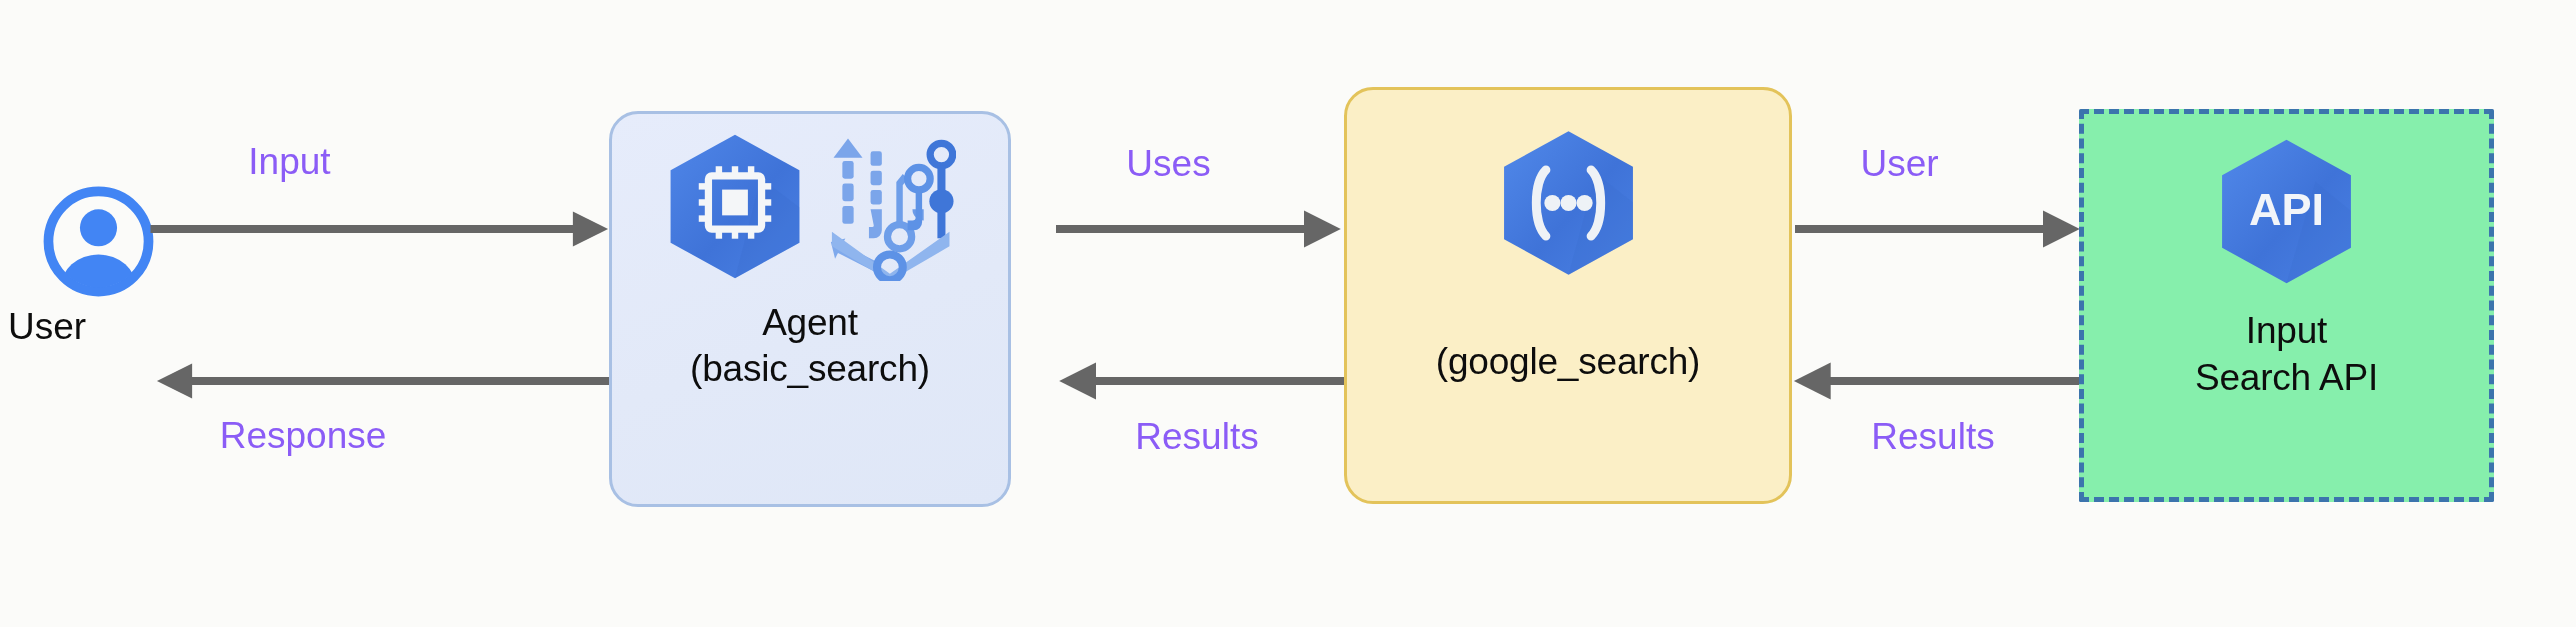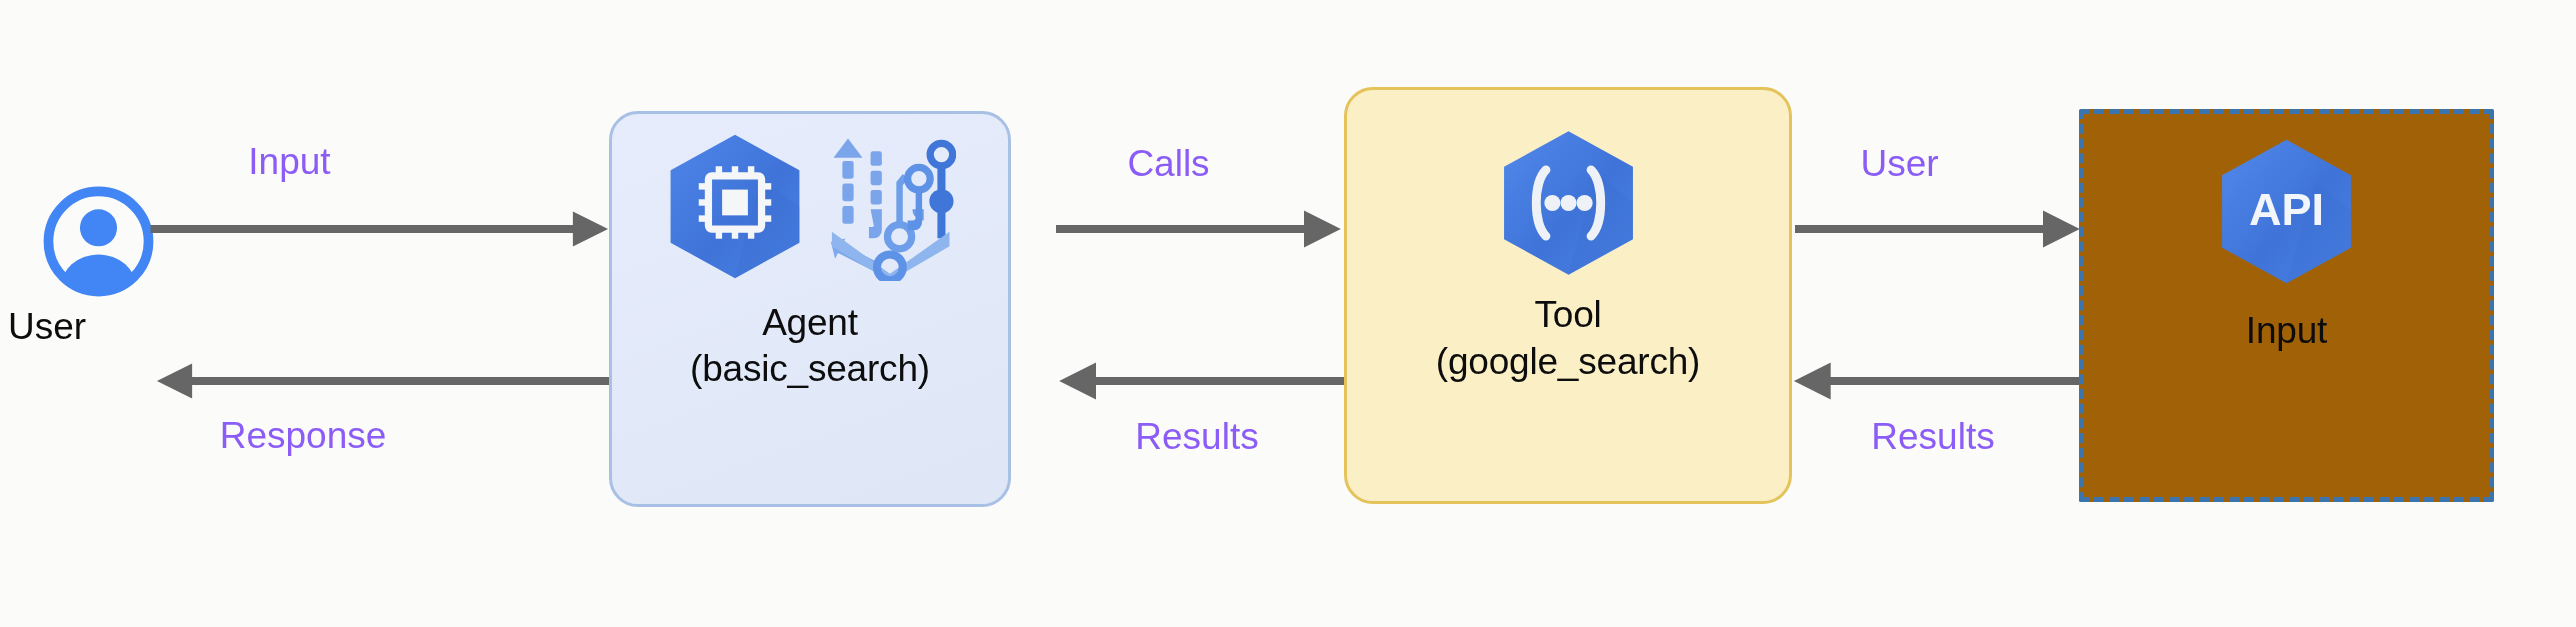--- a/index.html
+++ b/index.html
@@ -75,21 +75,21 @@
     height: 417px;
     background: #fbefc6;
     border: 3.2px solid #e3c35a;
     border-radius: 29px;
   }
   #api-box {
     left: 2079px;
     top: 109px;
     width: 415px;
     height: 393px;
-    background: #a16207;
+    background: #86efac;
     border: 5.6px dashed #3c74ad;
     border-radius: 1.6px;
   }
 
   
   .icon-row {
     position: absolute;
     left: 0;
     right: 0;
     display: flex;
@@ -233,21 +233,21 @@
           <path d="M6 124 L78 176 L152 124 l0 18 L78 185 L6 142 Z" fill="#8fb5ee"></path>
           <circle cx="78" cy="168" r="16" fill="none" stroke="#5d92e6" stroke-width="10"></circle>
         </svg>
       </span>
     </div>
 
     <div class="node-label" style="top:187px;">Agent</div>
     <div class="node-label" style="top:233px;">(basic_search)</div>
   </div>
 
-  <div class="edge-label" style="left:1072px; top:143px; width:193px;">Calls</div>
+  <div class="edge-label" style="left:1072px; top:143px; width:193px;">Uses</div>
   <div class="arrow" style="left:1055px; top:217px; width:290px;">
     <svg width="290" height="24" viewBox="0 0 360 30">
       <line x1="0" y1="15" x2="322" y2="15" stroke="#666666" stroke-width="10"></line>
       <polygon points="356,15 310,-8 310,38" fill="#666666"></polygon>
     </svg>
   </div>
 
   <div class="arrow" style="left:1055px; top:369px; width:290px;">
     <svg width="290" height="24" viewBox="0 0 360 30">
       <line x1="46" y1="15" x2="360" y2="15" stroke="#666666" stroke-width="10"></line>
@@ -275,21 +275,20 @@
           </g>
           <g fill="#eef2f6">
             <circle cx="70" cy="93" r="10"></circle>
             <circle cx="90" cy="93" r="10"></circle>
             <circle cx="110" cy="93" r="10"></circle>
           </g>
         </svg>
       </span>
     </div>
 
-    <div class="node-label" style="top:203px;">Tool</div>
     <div class="node-label" style="top:250px;">(google_search)</div>
   </div>
 
   <div class="edge-label" style="left:1803px; top:143px; width:193px;">User</div>
   <div class="arrow" style="left:1794px; top:217px; width:290px;">
     <svg width="290" height="24" viewBox="0 0 360 30">
       <line x1="0" y1="15" x2="320" y2="15" stroke="#666666" stroke-width="10"></line>
       <polygon points="356,15 310,-8 310,38" fill="#666666"></polygon>
     </svg>
   </div>
@@ -314,16 +313,17 @@
             </linearGradient>
           </defs>
           <polygon points="90,6 170,50 170,140 90,184 10,140 10,50" fill="url(#hexg3)"></polygon>
           <polygon points="90,184 170,140 170,94 126,58" fill="#3a6ccc" opacity="0.26"></polygon>
           <text x="90" y="112" text-anchor="middle" font-family="Liberation Sans, sans-serif" font-size="56" font-weight="bold" fill="#f2f5f9">API</text>
         </svg>
       </span>
     </div>
 
     <div class="node-label" style="top:195px;">Input</div>
+    <div class="node-label" style="top:242px;">Search API</div>
   </div>
 
 </div>
 
 
 </body></html>

